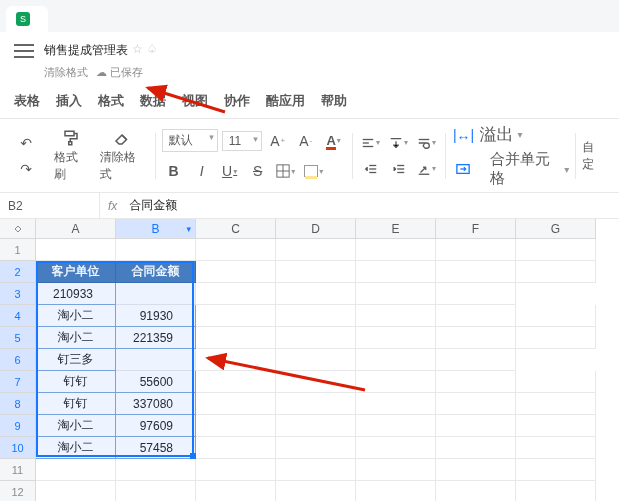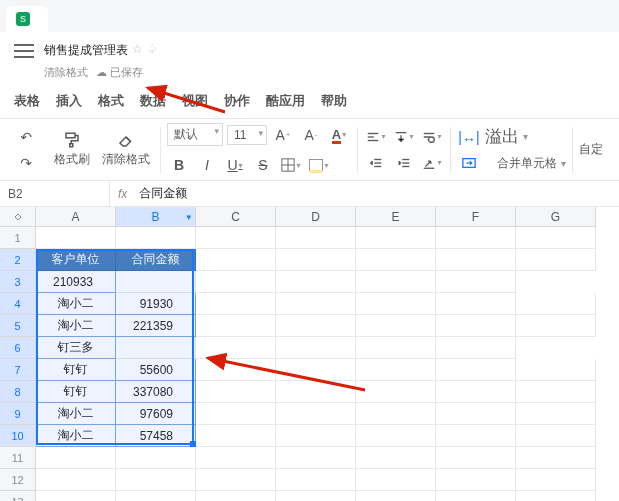--- a/index.html
+++ b/index.html
@@ -35,38 +35,38 @@
 .tb-ic { width:24px; height:22px; display:flex; align-items:center; justify-content:center; color:#595959; font-size:14px; }
 .tb-ic.blue { color:#1677ff; }
 .tb-ic small {font-size:8px; color:#999; margin-left:1px;}
 .fcolor-A { position:relative; font-weight:bold; font-size:13px;}
 .fcolor-A::after { content:""; position:absolute; left:0; right:0; bottom:-2px; height:3px; background:#d4380d;}
 .bgcolor-sw { width:14px; height:12px; border:1px solid #999; position:relative;}
 .bgcolor-sw::after{content:""; position:absolute; left:0; right:0; bottom:-3px; height:3px; background:#ffe58f;}
 
 
 .refbar { display:flex; align-items:center; height:26px; border-bottom:1px solid #e8e8e8; }
-.refbox { width:110px; padding:0 8px; font-size:12px; color:#595959; border-right:1px solid #e8e8e8; height:100%; display:flex; align-items:center;}
+.refbox { width:100px; padding:0 8px; font-size:12px; color:#595959; border-right:1px solid #e8e8e8; height:100%; display:flex; align-items:center;}
 .fx { padding:0 8px; color:#8c8c8c; font-style:italic; font-size:12px;}
 .fcontent { padding:0 4px; font-size:12px; color:#262626; }
 
 
 .sheet { position:relative; user-select:none; }
 .corner { position:absolute; left:0; top:0; width:36px; height:20px; background:#f5f6f7; border-right:1px solid #d9d9d9; border-bottom:1px solid #d9d9d9; display:flex; align-items:center; justify-content:center;}
 .corner svg { width:10px; height:10px; }
 .colhdrs { display:flex; margin-left:36px; }
 .colhdr { width:80px; height:20px; background:#f5f6f7; border-right:1px solid #d9d9d9; border-bottom:1px solid #d9d9d9; display:flex; align-items:center; justify-content:center; font-size:12px; color:#595959;}
 .colhdr.sel { background:#d6e4ff; color:#1677ff; position:relative; }
 .colhdr.sel .dd { position:absolute; right:4px; font-size:9px; color:#1677ff;}
 .rows { }
 .row { display:flex; }
 .rowhdr { width:36px; height:22px; background:#f5f6f7; border-right:1px solid #d9d9d9; border-bottom:1px solid #d9d9d9; display:flex; align-items:center; justify-content:center; font-size:11px; color:#8c8c8c;}
 .rowhdr.sel { background:#d6e4ff; color:#1677ff;}
 .cell { width:80px; height:22px; border-right:1px solid #e8e8e8; border-bottom:1px solid #e8e8e8; display:flex; align-items:center; justify-content:center; font-size:12px; color:#262626; background:#fff; }
-.thdr { background:#4a7ebb !important; color:#fff !important; font-weight:400; border-right:1px solid #3a6eac !important; border-bottom:1px solid #3a6eac !important;}
+.thdr { background:#4a7ebb !important; color:#fff !important; font-weight:700; border-right:1px solid #3a6eac !important; border-bottom:1px solid #3a6eac !important;}
 .dcell { border-right:1px solid #7fa8d9 !important; border-bottom:1px solid #7fa8d9 !important; }
 .numc { justify-content:flex-end; padding-right:22px; }
 
 
 .sel-rect { position:absolute; border:2px solid #1677ff; pointer-events:none; }
 .sel-rect .handle { position:absolute; right:-4px; bottom:-4px; width:6px; height:6px; background:#1677ff; }
 .sel-fill { position:absolute; background:rgba(22,119,255,0.08); pointer-events:none; }
 
 
 .arrow { position:absolute; pointer-events:none; }
@@ -234,21 +234,21 @@
         <small style="color:#999;">▾</small>
     </div>
     <div class="tb-mini">
       <div class="tb-ic blue">
         <svg viewBox="0 0 16 16" width="14" height="14" fill="none" stroke="currentColor" stroke-width="1.5">
             <rect x="1" y="3" width="14" height="10"></rect>
             <line x1="5" y1="8" x2="11" y2="8"></line>
             <path d="M9 6l2 2-2 2"></path>
           </svg>
       </div>
-      <span style="font-size:12px;color:#595959;margin-left:12px;">合并单元格</span>
+      <span style="font-size:15px;color:#595959;margin-left:12px;">合并单元格</span>
         <small style="color:#999;">▾</small>
     </div>
   </div>
   <div class="tb-sep"></div>
   <div class="tb-group">
     <span style="font-size:12px;color:#595959;">自定</span>
   </div>
 </div>
 
 <div class="refbar">

